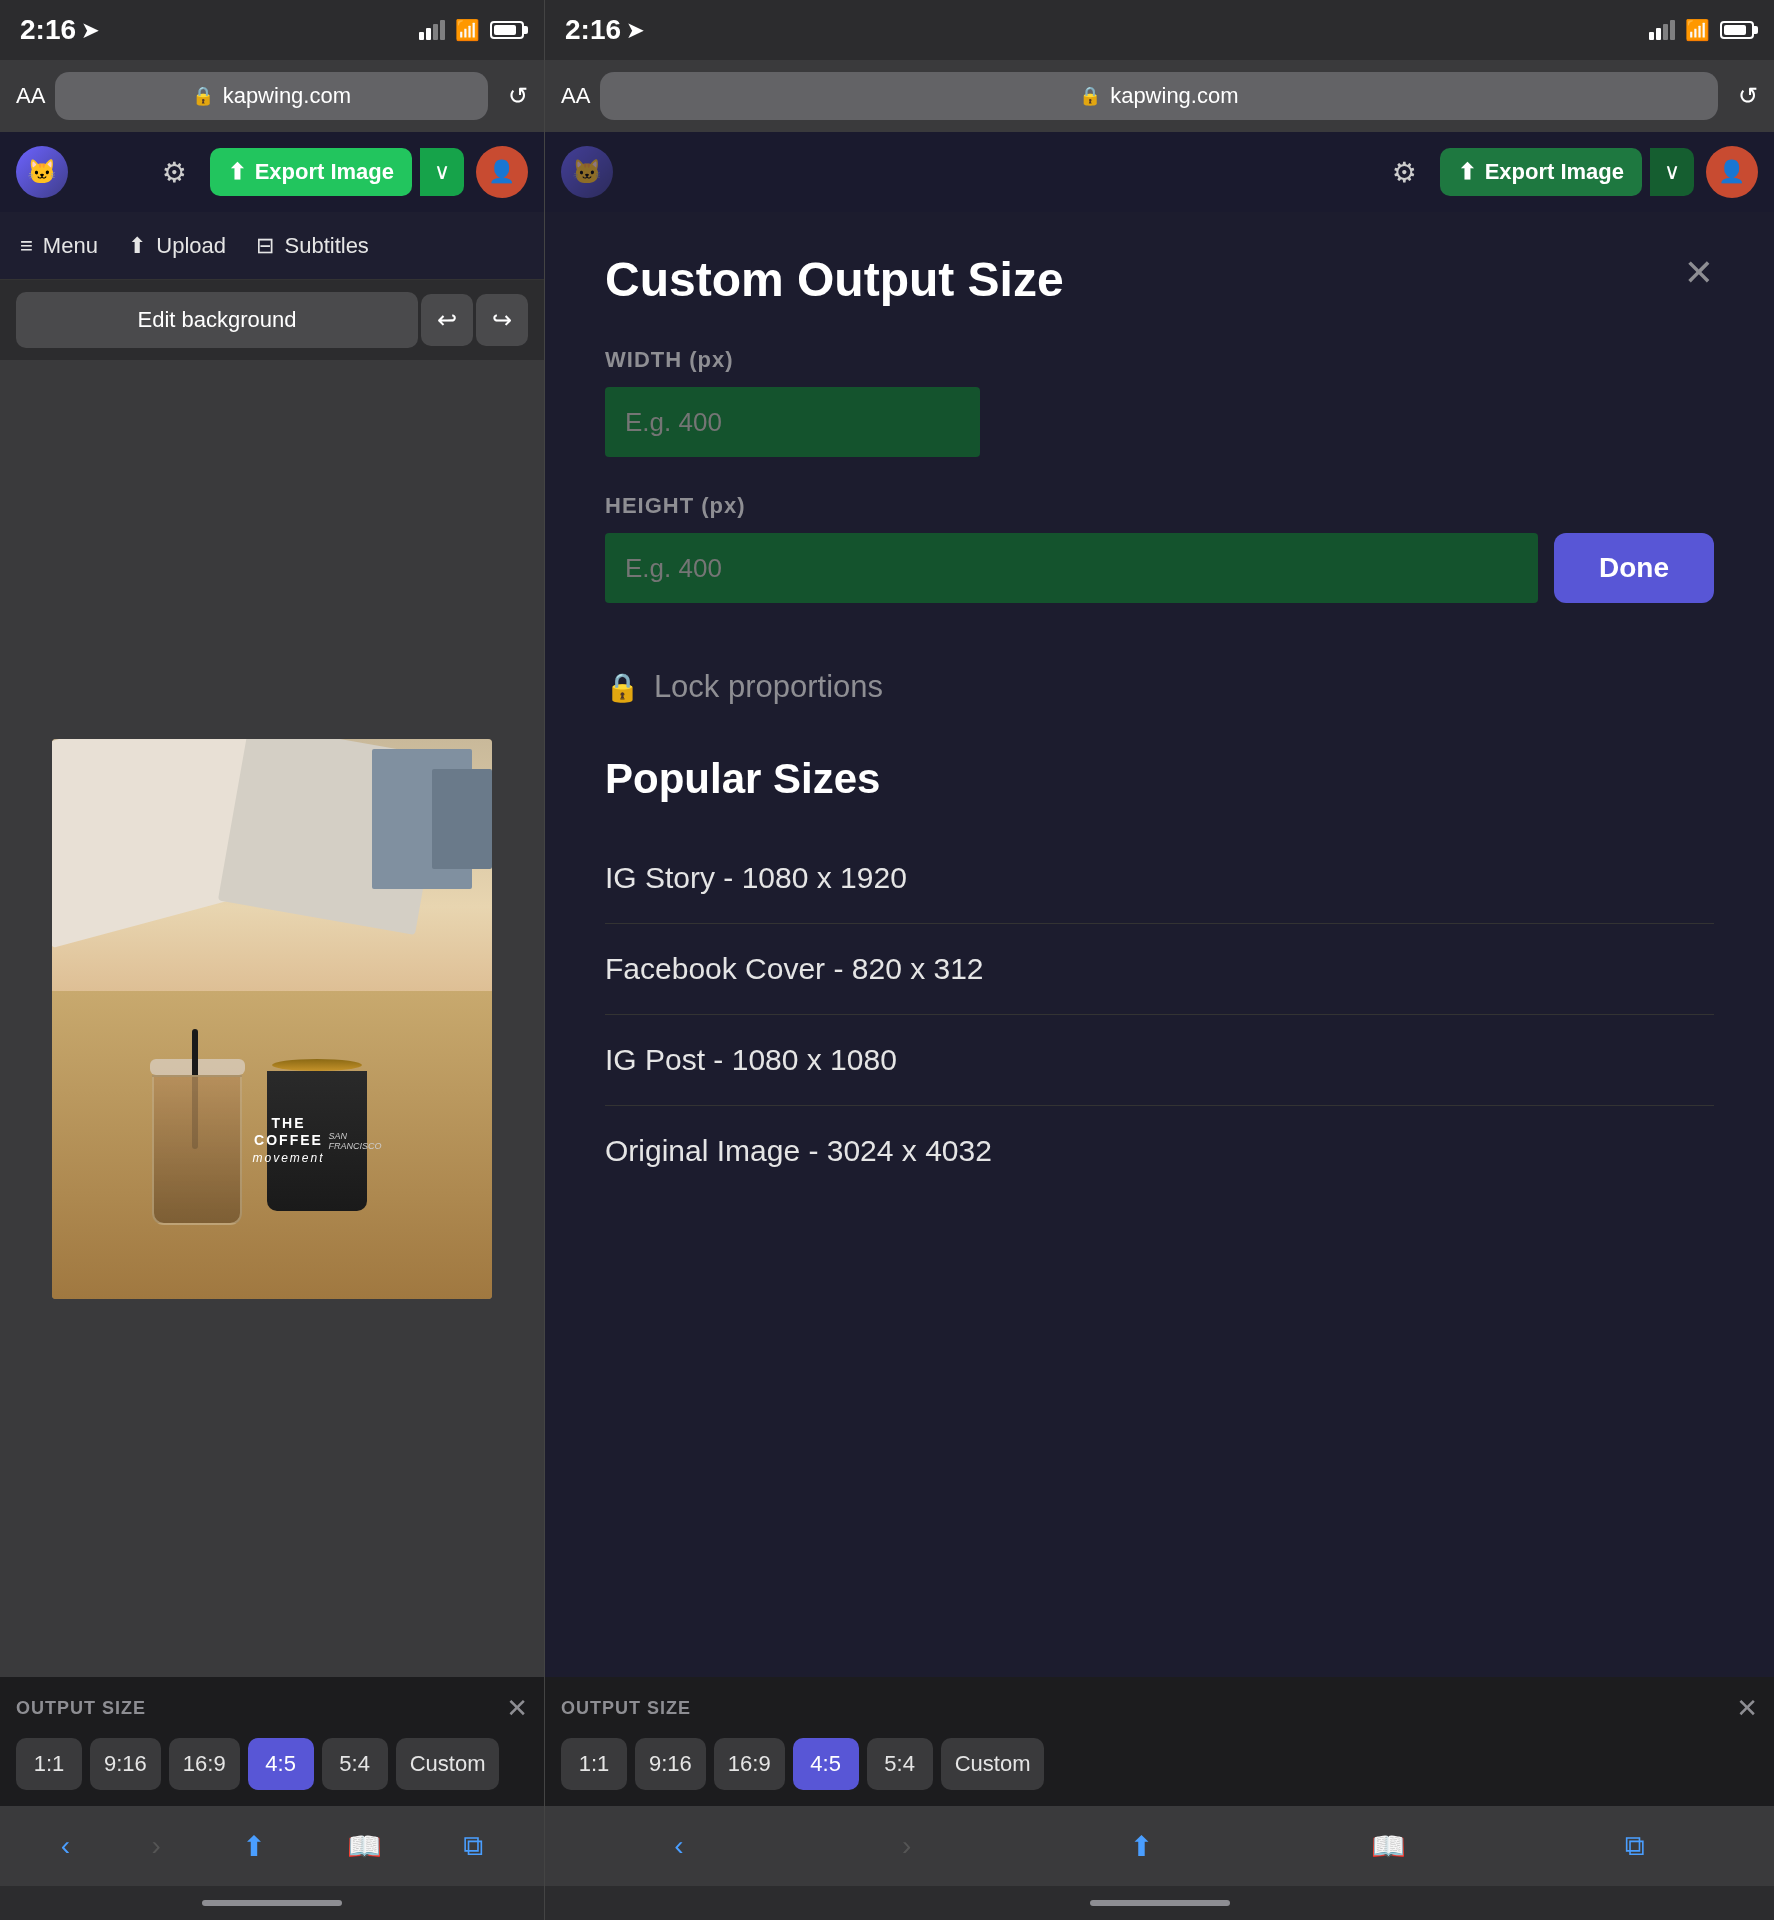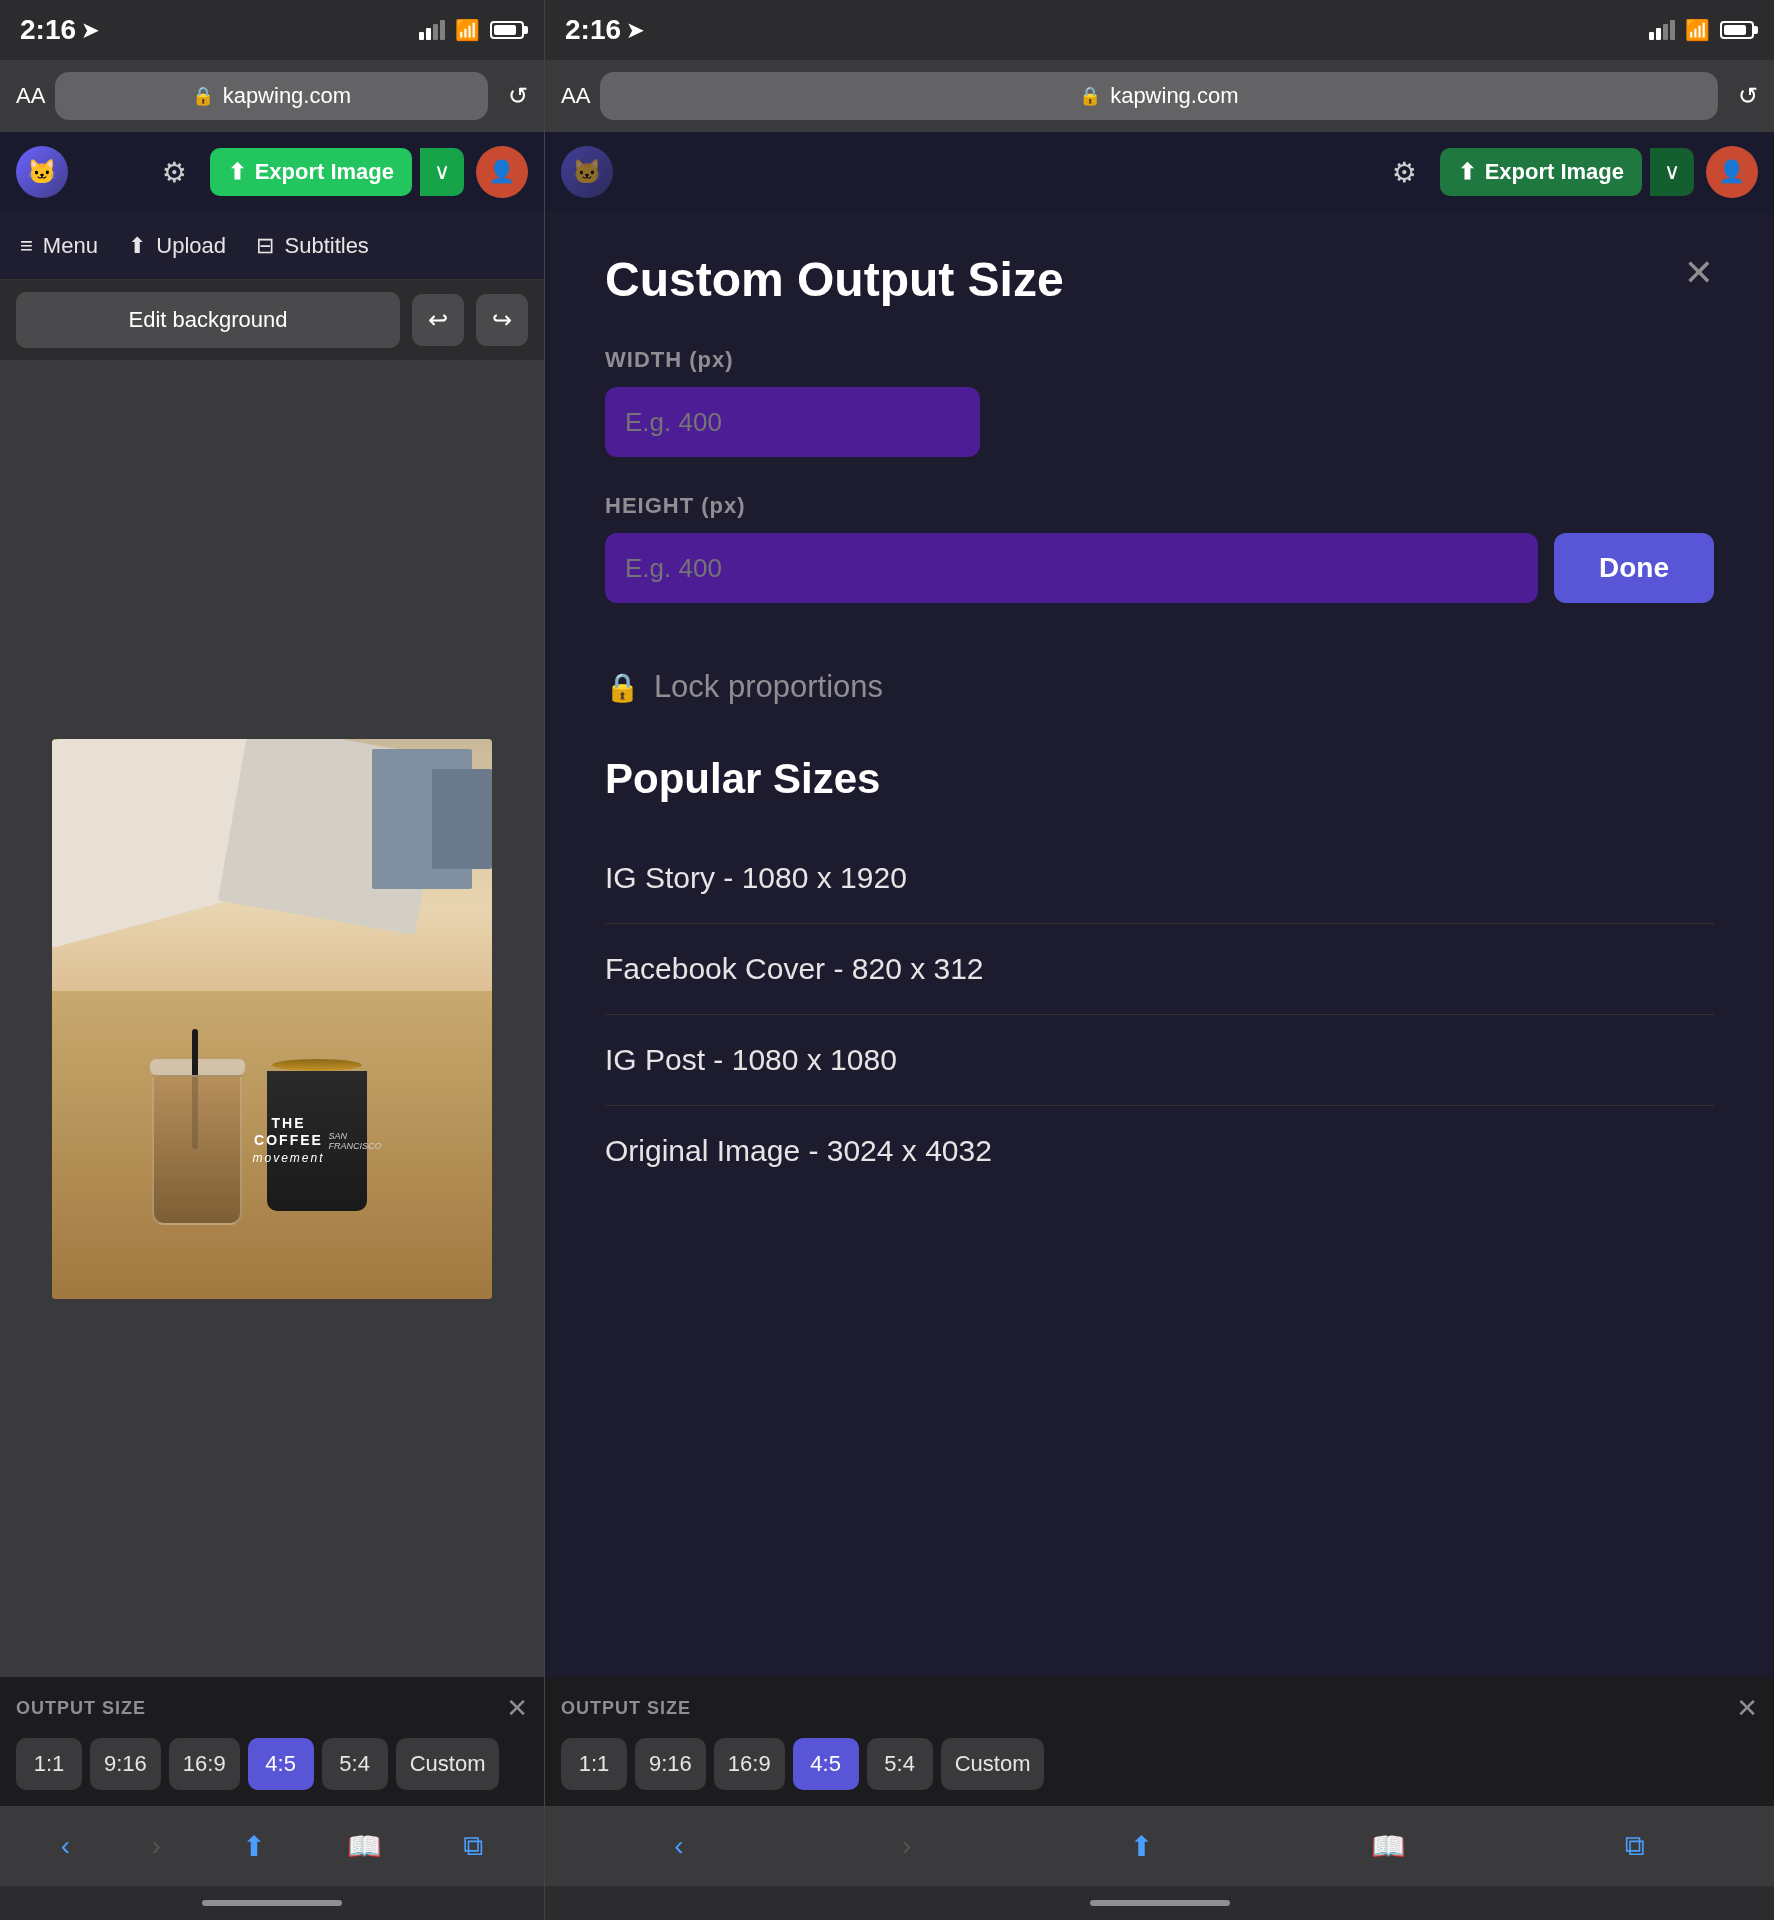--- a/index.html
+++ b/index.html
@@ -207,21 +207,21 @@
     }
     .toolbar-icon { font-size: 22px; }
 
     .editor-toolbar {
       width: 100%;
       height: 80px;
       background: #2c2c2e;
       display: flex;
       align-items: center;
       padding: 0 16px;
-      gap: 12px;
+      gap: 3px;
     }
     .edit-bg-btn {
       height: 56px;
       background: #4a4a4c;
       color: #fff;
       font-size: 22px;
       font-weight: 500;
       border-radius: 10px;
       padding: 0 20px;
       border: none;
@@ -538,23 +538,23 @@
       margin-bottom: 14px;
     }
     .form-row {
       display: flex;
       gap: 16px;
       align-items: center;
     }
     .form-input {
       flex: 1;
       height: 70px;
-      background: #4c1d95;
+      background: #14532d;
       border: none;
-      border-radius: 12px;
+      border-radius: 4px;
       padding: 0 20px;
       font-size: 26px;
       color: #999;
       outline: none;
     }
     .done-btn {
       height: 70px;
       min-width: 160px;
       background: #5856d6;
       color: #fff;

